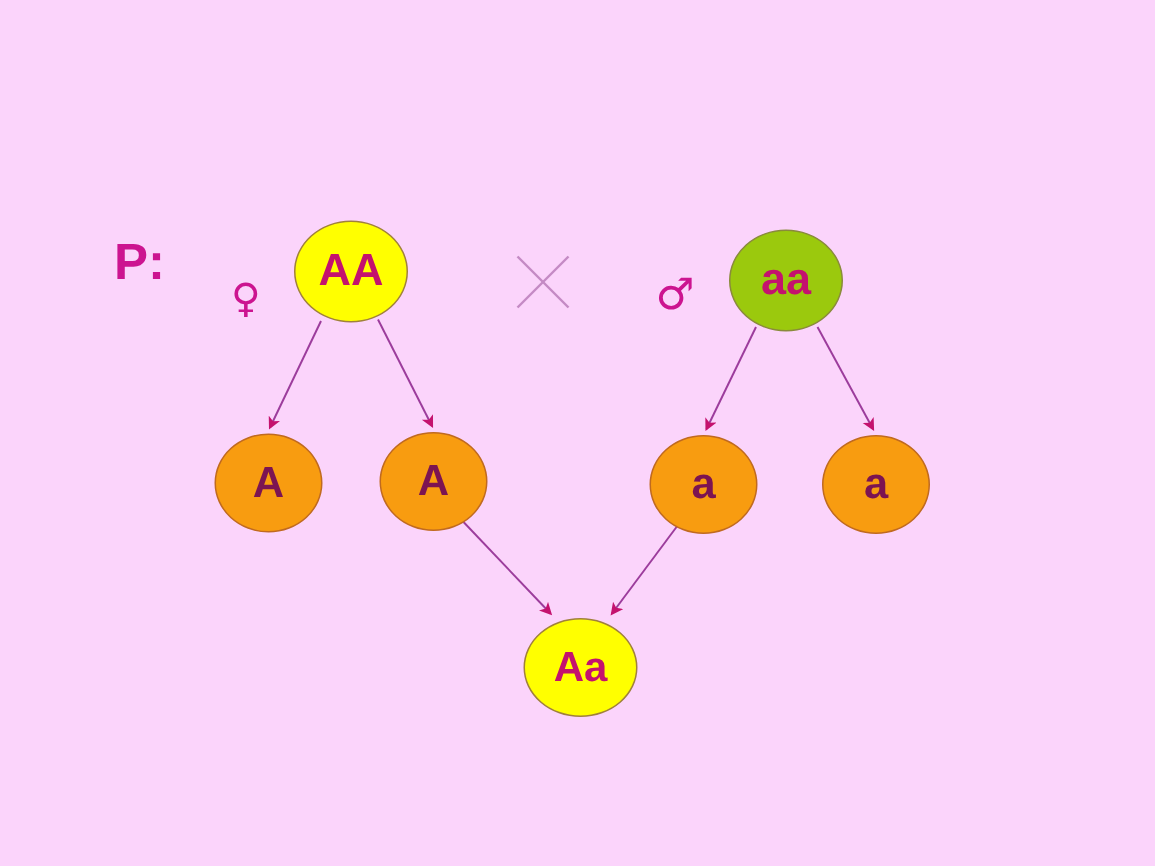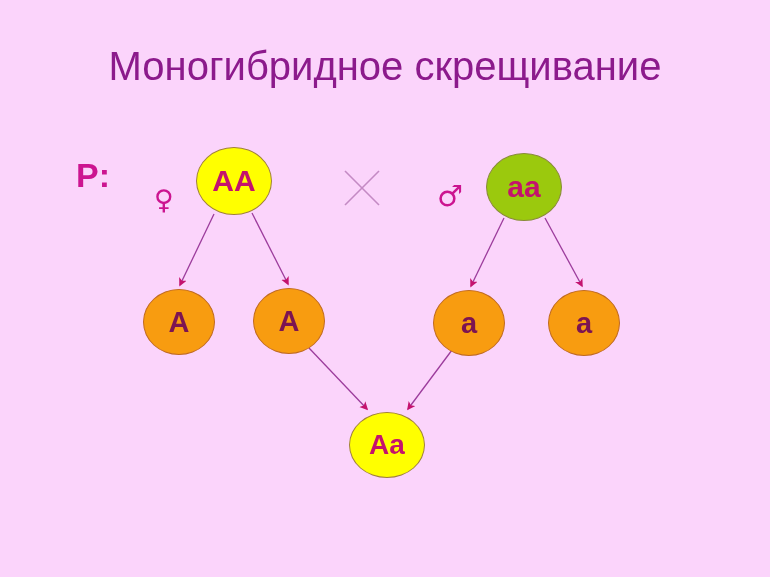--- a/index.html
+++ b/index.html
@@ -140,21 +140,20 @@
     width: 770px;
     height: 577px;
     pointer-events: none;
   }
 </style>
 </head>
 <body>
 
 <div id="slide">
 
-  <div id="title">Моногибридное скрещивание</div>
 
   <div id="label-p" class="gen-label">P:</div>
 
 
   <div id="sym-female" class="sex-symbol">♀</div>
 
   <div id="sym-male" class="sex-symbol">♂</div>
 
   <svg id="cross-symbol" viewBox="0 0 38 40" xmlns="http://www.w3.org/2000/svg">
     <line x1="2" y1="3" x2="36" y2="37" stroke="#c48ac4" stroke-width="1.6"></line>

